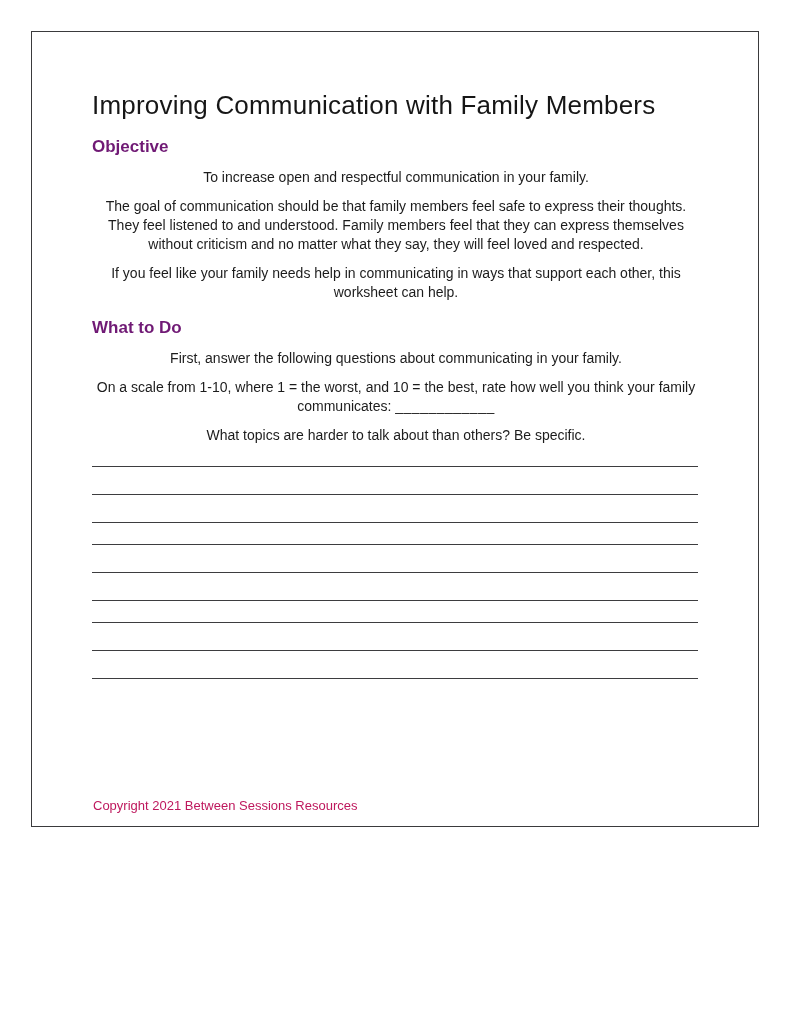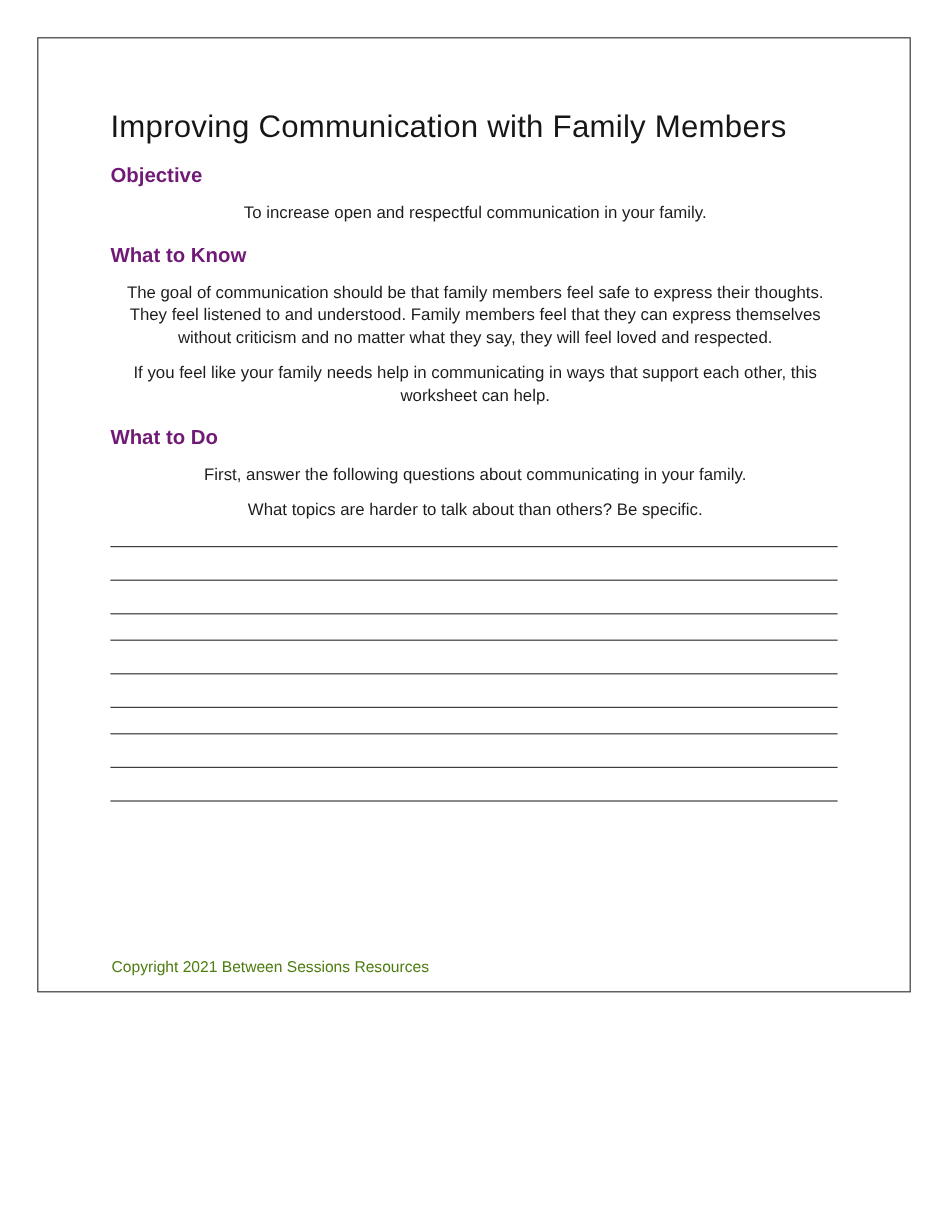--- a/index.html
+++ b/index.html
@@ -70,42 +70,42 @@
     width: 606px;
     border-bottom: 1.8px solid #3d3d3f;
   }
   .write-line:first-child { height: 22px; }
   .footer {
     position: absolute;
     left: 61px;
     bottom: 12px;
     font-size: 13px;
     line-height: 17px;
-    color: #4d7c0f;
+    color: #be185d;
   }
 </style>
 </head>
 <body>
 
 <div class="page">
   <div class="frame">
     <div class="content">
 
       <h1>Improving Communication with Family Members</h1>
 
       <h2>Objective</h2>
       <p>To increase open and respectful communication in your family.</p>
 
-      <h2>What to Know</h2>
       <p>The goal of communication should be that family members feel safe to express their thoughts. They feel listened to and understood. Family members feel that they can express themselves without criticism and no matter what they say, they will feel loved and respected.</p>
       <p>If you feel like your family needs help in communicating in ways that support each other, this worksheet can help.</p>
 
       <h2>What to Do</h2>
       <p>First, answer the following questions about communicating in your family.</p>
 
+      <p><span>On a scale from 1-10, where 1 = the worst, and 10 = the best, rate how well you think your family communicates: </span><span class="inline-blank">____________</span></p>
 
       <p>What topics are harder to talk about than others? Be specific.</p>
       <div class="write-lines">
         <div class="write-line"></div>
         <div class="write-line"></div>
         <div class="write-line"></div>
       </div>
 
       <div class="write-lines">
         <div class="write-line"></div>

